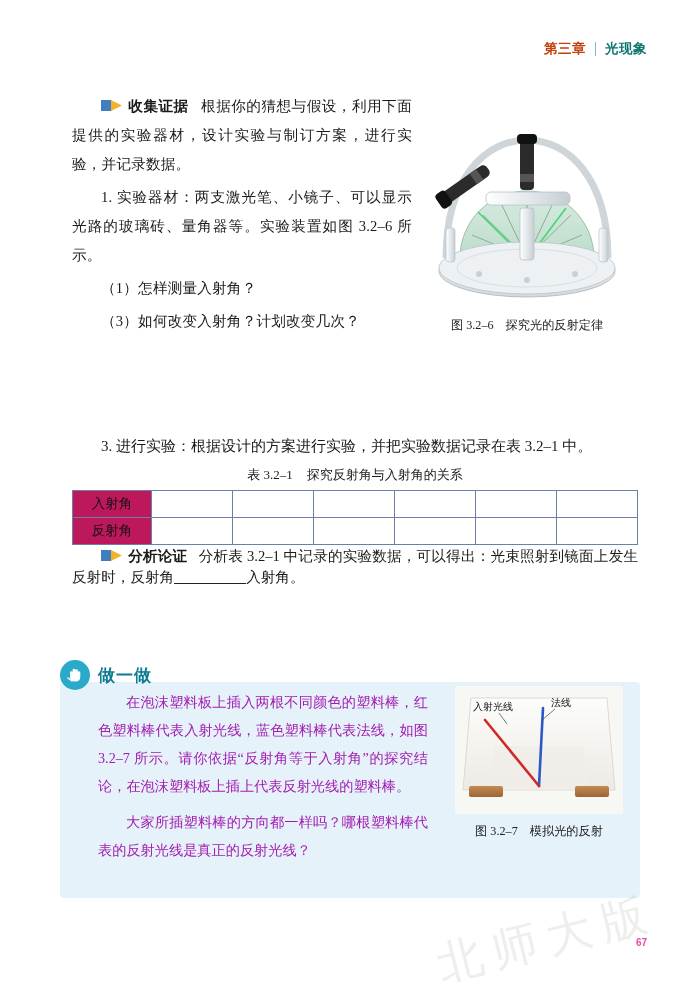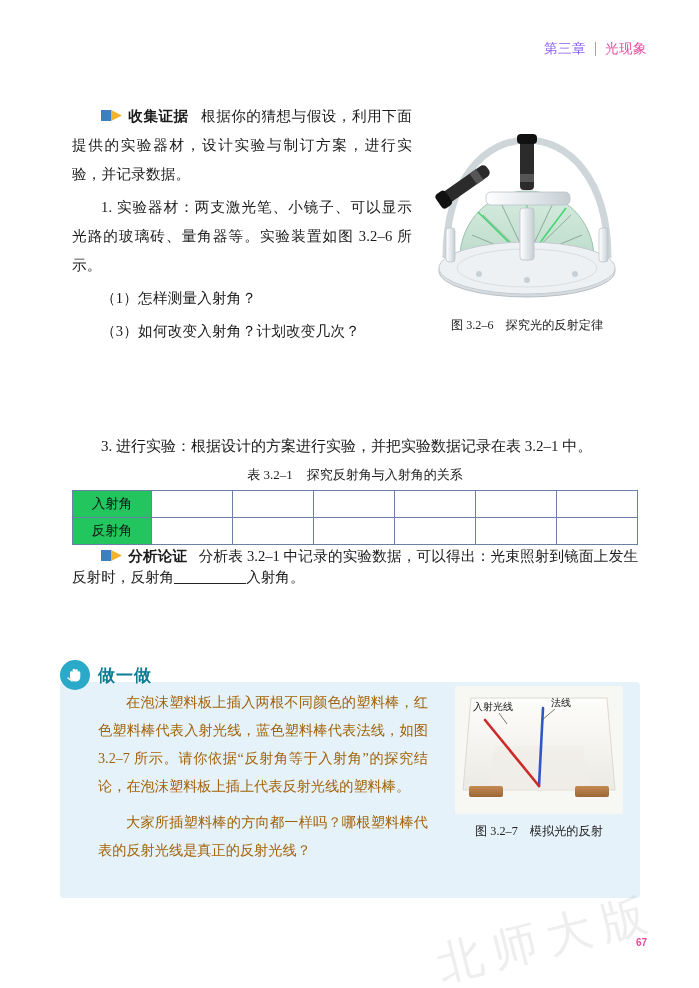--- a/index.html
+++ b/index.html
@@ -18,33 +18,33 @@
 
   
   .header{
     position:absolute;
     right:52px;top:40px;
     display:flex;align-items:center;
     font-size:13.5px;
     color:#2b6ca3;
     letter-spacing:.5px;
   }
-  .header .chap{color:#8b5cf6;font-weight:normal;}
+  .header .chap{color:#c2410c;font-weight:bold;}
   .header .bar{
     display:inline-block;
     width:1px;height:14px;
     background:#7fb2d4;
     margin:0 9px;
   }
-  .header .topic{color:#ec4899;font-weight:normal;}
+  .header .topic{color:#0f766e;font-weight:bold;}
 
   
   .col-left{
     position:absolute;
-    left:72px;top:102px;
+    left:72px;top:92px;
     width:340px;
   }
   p.body{
     margin:0 0 4px 0;
     font-size:14.6px;
     line-height:29px;
     text-align:justify;
     letter-spacing:.2px;
   }
   p.ind{text-indent:29px;}
@@ -103,21 +103,21 @@
     width:566px;
     border-collapse:collapse;
     table-layout:fixed;
   }
   table.data td{
     border:1px solid #6b7fa8;
     height:24px;
   }
   table.data td.lbl{
     width:76px;
-    background:#22c55e;
+    background:#be185d;
     text-align:center;
     font-size:13.5px;
     color:#111;
   }
 
   
   .belowtable{
     position:absolute;
     left:72px;top:546px;
     width:566px;
@@ -168,21 +168,21 @@
     background:#e6f2fa;
     border-radius:4px;
   }
   .doit .ptext{
     position:absolute;
     left:38px;top:28px;
     width:330px;
     font-size:14.2px;
     line-height:28px;
     text-align:justify;
-    color:#a16207;
+    color:#a21caf;
   }
   .doit .ptext p{margin:0 0 8px 0;text-indent:28px;}
 
   
   .fig2{
     position:absolute;
     left:395px;top:26px;
     width:168px;
   }
   .fig2 .imgbox{

